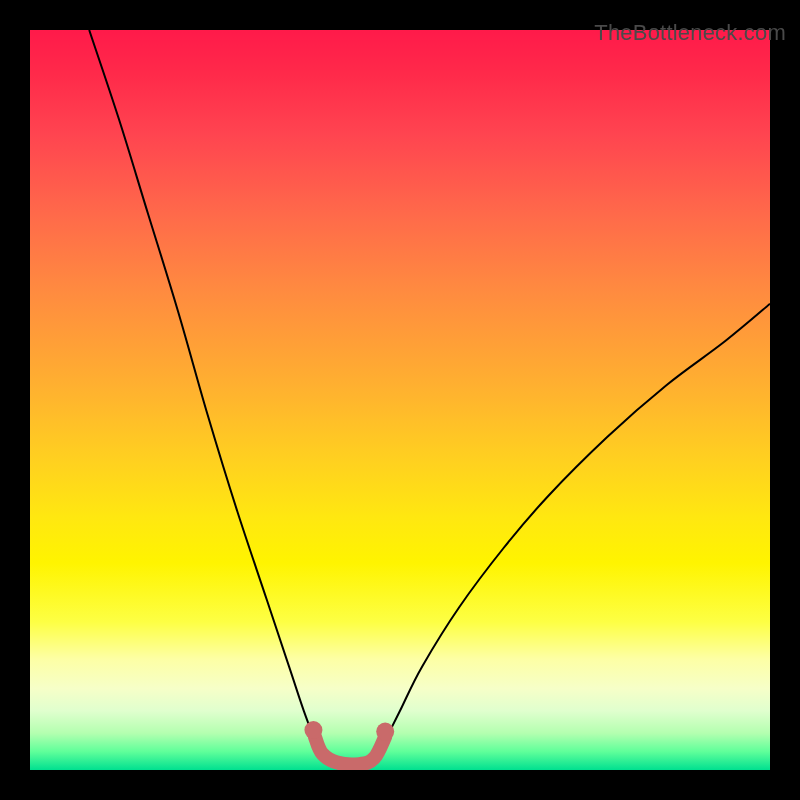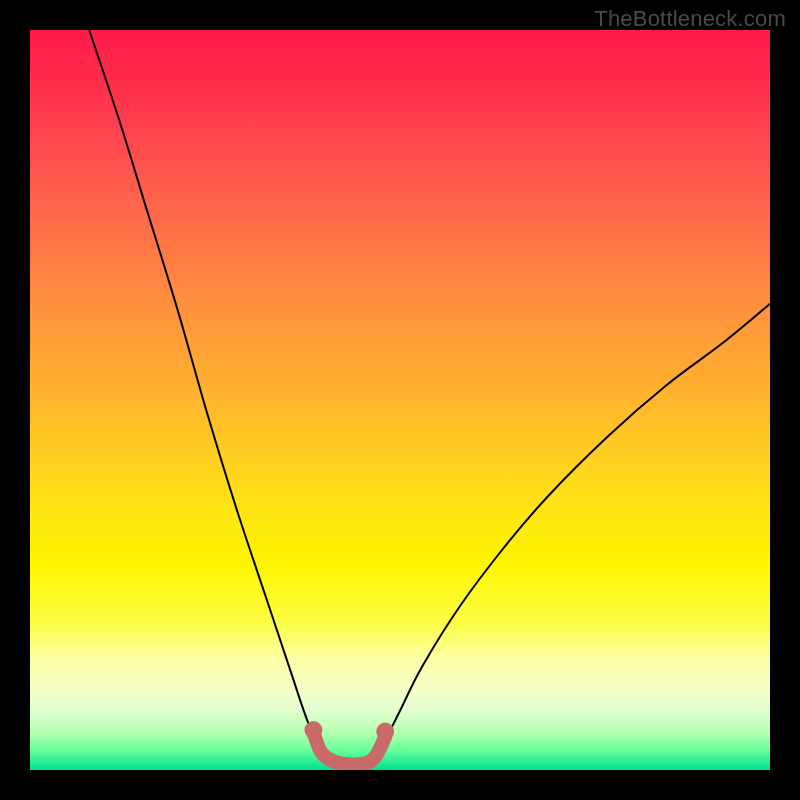--- a/index.html
+++ b/index.html
@@ -6,21 +6,21 @@
   body {
     width: 800px;
     height: 800px;
     background: #000;
     position: relative;
     font-family: Arial, Helvetica, sans-serif;
     overflow: hidden;
   }
   .watermark {
     position: absolute;
-    top: 6px;
+    top: 20px;
     right: 14px;
     color: #4a4a4a;
     font-size: 22px;
     font-weight: 500;
     letter-spacing: 0.2px;
     z-index: 10;
   }
   .plot-area {
     position: absolute;
     left: 30px;

